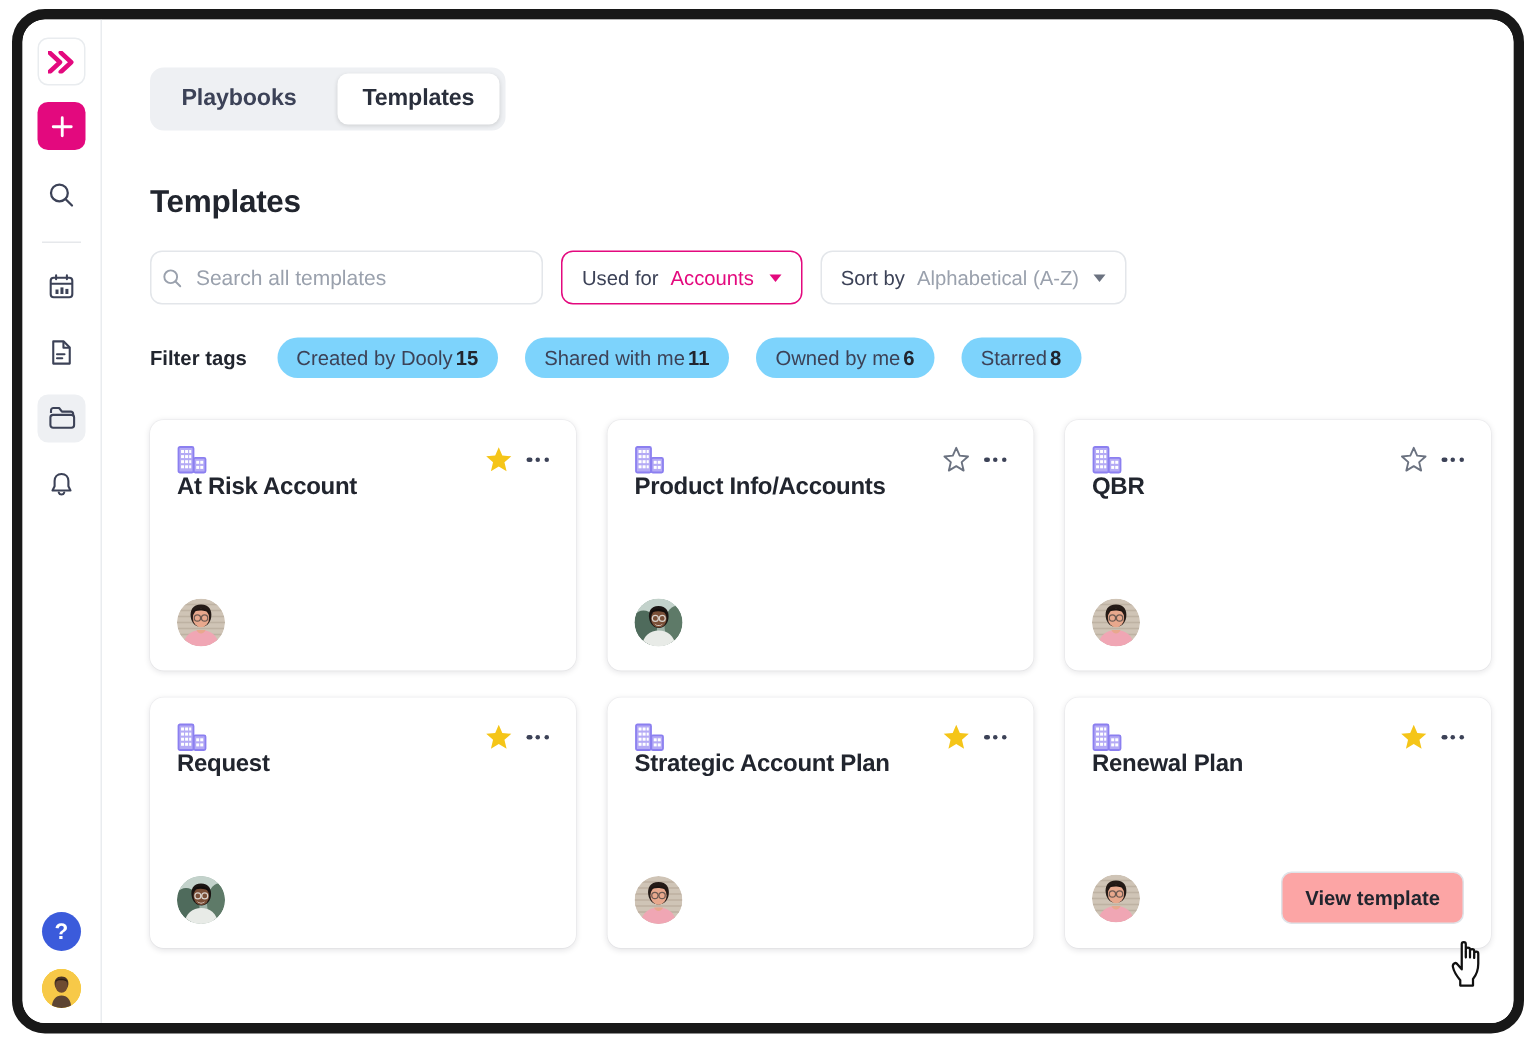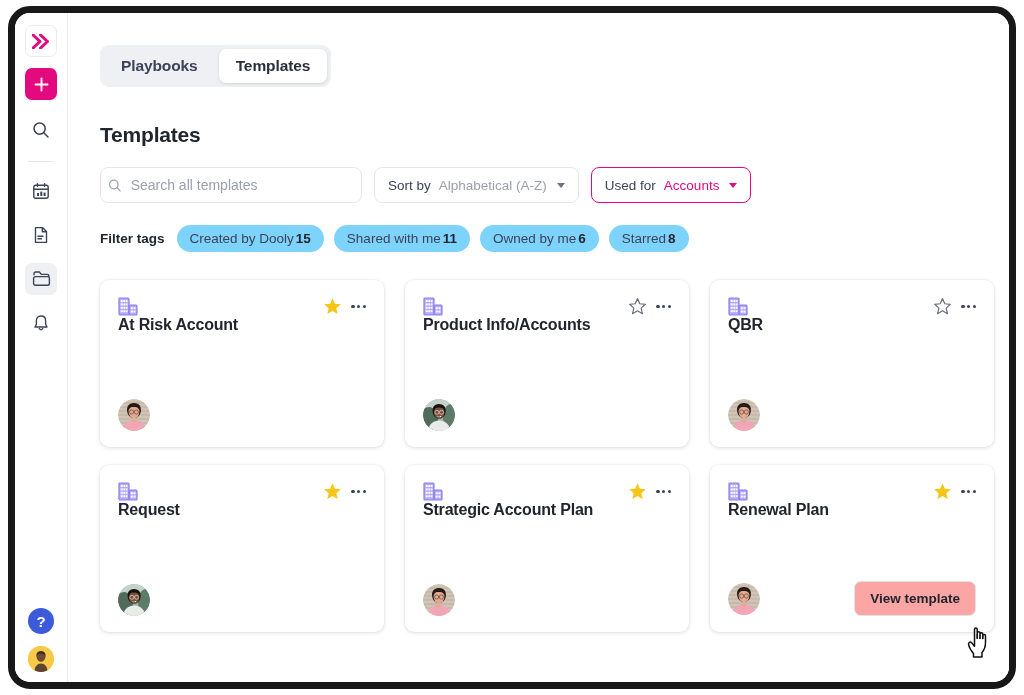--- a/index.html
+++ b/index.html
@@ -116,21 +116,21 @@
   }
 
   .content-inner { padding: 32px 32px 0 32px; }
 
   
   .tabs {
     display: inline-flex;
     background: #eef0f3;
     border-radius: 9px;
     padding: 4px;
-    gap: 4px;
+    gap: 10px;
     margin-bottom: 36px;
   }
 
   .tab {
     font-size: 15.5px;
     font-weight: bold;
     color: #3c4257;
     padding: 8px 17px;
     border-radius: 7px;
     cursor: pointer;
@@ -209,21 +209,21 @@
     border-right: 4.5px solid transparent;
     border-top: 5.5px solid #6b7280;
     margin-left: 2px;
   }
   .caret.accent-caret { border-top-color: #e3097e; }
 
   
   .filter-row {
     display: flex;
     align-items: center;
-    gap: 10px;
+    gap: 18px;
     margin-bottom: 28px;
   }
 
   .filter-label {
     font-size: 13.5px;
     font-weight: bold;
     color: #21252e;
     margin-right: 2px;
   }
 
@@ -424,30 +424,30 @@
         <div class="controls">
 
           <div class="search-box">
             <svg width="15" height="15" viewBox="0 0 15 15">
               <circle cx="6.4" cy="6.4" r="4.7" fill="none" stroke="#9aa1ad" stroke-width="1.4"></circle>
               <path d="M9.9 9.9 L13.4 13.4" stroke="#9aa1ad" stroke-width="1.4" stroke-linecap="round"></path>
             </svg>
             <input type="text" placeholder="Search all templates" style="">
           </div>
 
+          <div class="dropdown accent">
+            <span class="dd-label">Used for</span>
+            <span class="dd-value">Accounts</span>
+            <span class="caret accent-caret"></span>
+          </div>
+
           <div class="dropdown">
             <span class="dd-label">Sort by</span>
             <span class="dd-value">Alphabetical (A-Z)</span>
             <span class="caret"></span>
-          </div>
-
-          <div class="dropdown accent">
-            <span class="dd-label">Used for</span>
-            <span class="dd-value">Accounts</span>
-            <span class="caret accent-caret"></span>
           </div>
         </div>
 
         
         <div class="filter-row">
           <span class="filter-label">Filter tags</span>
           <span class="chip">
             <span>Created by Dooly</span><b>15</b>
           </span>
           <span class="chip">

